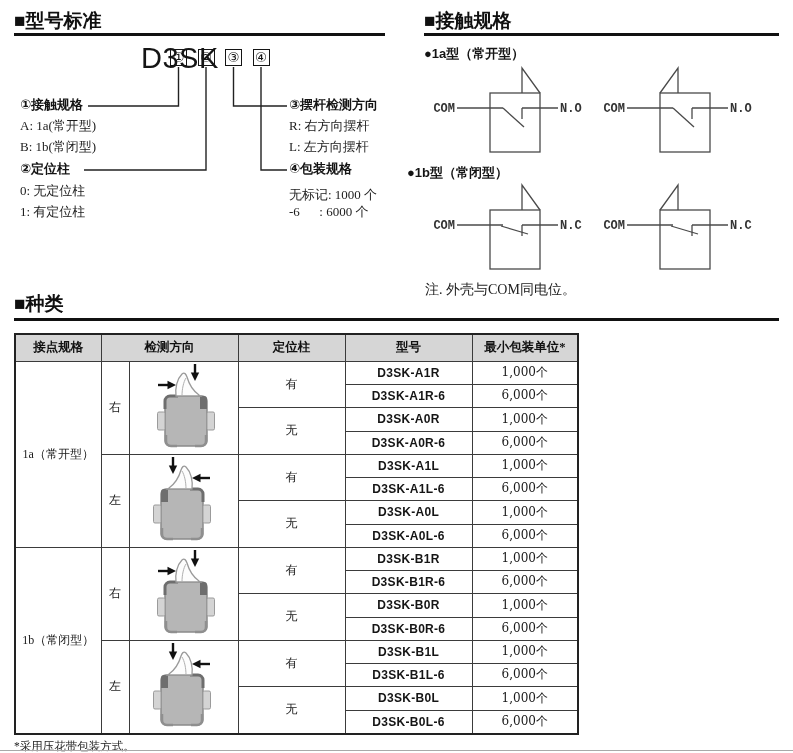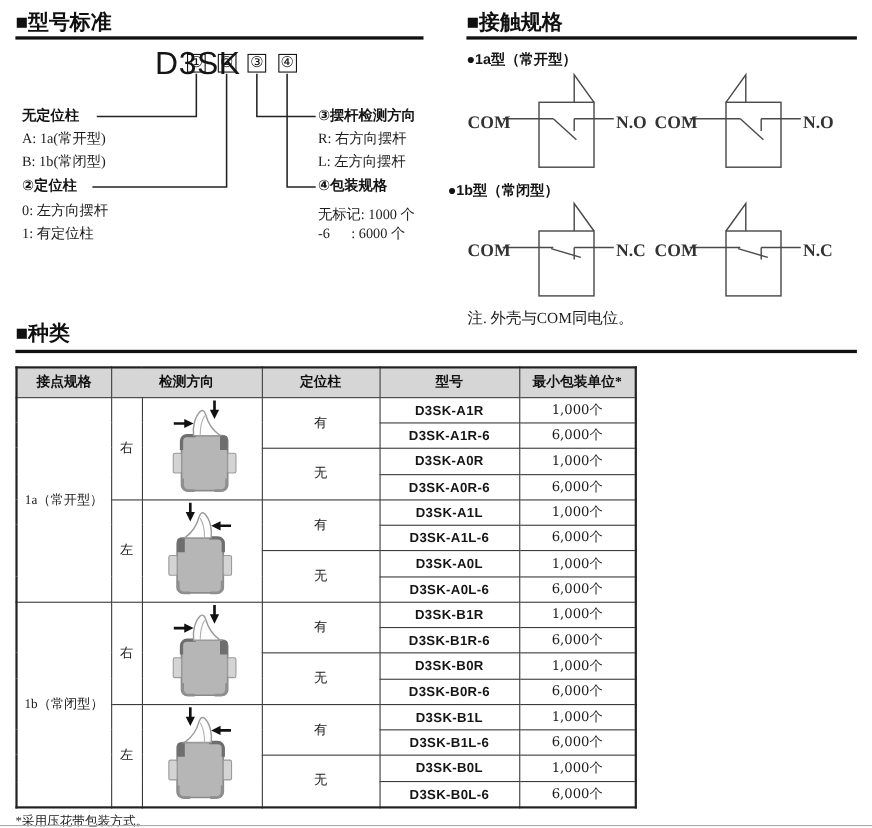--- a/index.html
+++ b/index.html
@@ -33,22 +33,22 @@
   .legend-head { font-weight:bold; font-size:13px; color:#141414; line-height:1.15;
     font-family:"Liberation Sans","DejaVu Sans",sans-serif; }
   .legend-line { font-size:13px; color:#1c1c1c; line-height:1.15; }
   .pre { white-space:pre; }
 
   
   .circuit-head { font-weight:bold; font-size:13px; color:#141414;
     font-family:"Liberation Sans","DejaVu Sans",sans-serif; }
   .circuit { width:170px; height:110px; }
   .term-label {
-    position:absolute; font-family:Liberation Serif, serif;
-    font-weight:bold; font-size:16px; color:#333; line-height:1.2;
+    position:absolute; font-family:Liberation Mono, monospace;
+    font-weight:bold; font-size:12px; color:#333; line-height:1.2;
   }
   .note-text { font-size:14px; color:#1c1c1c; }
 
   
   table.kinds {
     border-collapse:collapse; table-layout:fixed; width:563px;
     border:2px solid #222;
   }
   table.kinds th, table.kinds td {
     border:1px solid #3b3b3b; text-align:center; vertical-align:middle; padding:0;
@@ -80,25 +80,25 @@
   <span class="digit-box">④</span>
 </div>
 
 <svg class="abs" style="left:0; top:40px;" width="420" height="180" viewBox="0 0 420 180">
   <path d="M178.5 27 V66 H88" fill="none" stroke="#222" stroke-width="1.4"></path>
   <path d="M206 27 V130 H84" fill="none" stroke="#222" stroke-width="1.4"></path>
   <path d="M233.5 27 V66 H287" fill="none" stroke="#222" stroke-width="1.4"></path>
   <path d="M261 27 V130 H287" fill="none" stroke="#222" stroke-width="1.4"></path>
 </svg>
 
-<div class="abs legend-head" style="left:20px; top:98px;">无定位柱</div>
+<div class="abs legend-head" style="left:20px; top:98px;">①接触规格</div>
 <div class="abs legend-line" style="left:20px; top:119px;">A: 1a(常开型)</div>
 <div class="abs legend-line" style="left:20px; top:140px;">B: 1b(常闭型)</div>
 <div class="abs legend-head" style="left:20px; top:162px;">②定位柱</div>
-<div class="abs legend-line" style="left:20px; top:184px;">0: 左方向摆杆</div>
+<div class="abs legend-line" style="left:20px; top:184px;">0: 无定位柱</div>
 <div class="abs legend-line" style="left:20px; top:205px;">1: 有定位柱</div>
 
 <div class="abs legend-head" style="left:289px; top:98px;">③摆杆检测方向</div>
 <div class="abs legend-line" style="left:289px; top:119px;">R: 右方向摆杆</div>
 <div class="abs legend-line" style="left:289px; top:140px;">L: 左方向摆杆</div>
 <div class="abs legend-head" style="left:289px; top:162px;">④包装规格</div>
 <div class="abs legend-line pre" style="left:289px; top:188px;">无标记: 1000 个</div>
 <div class="abs legend-line pre" style="left:289px; top:205px;">-6      : 6000 个</div>
 
 <div class="abs sec-title" style="left:424px; top:10px;">■接触规格</div>

